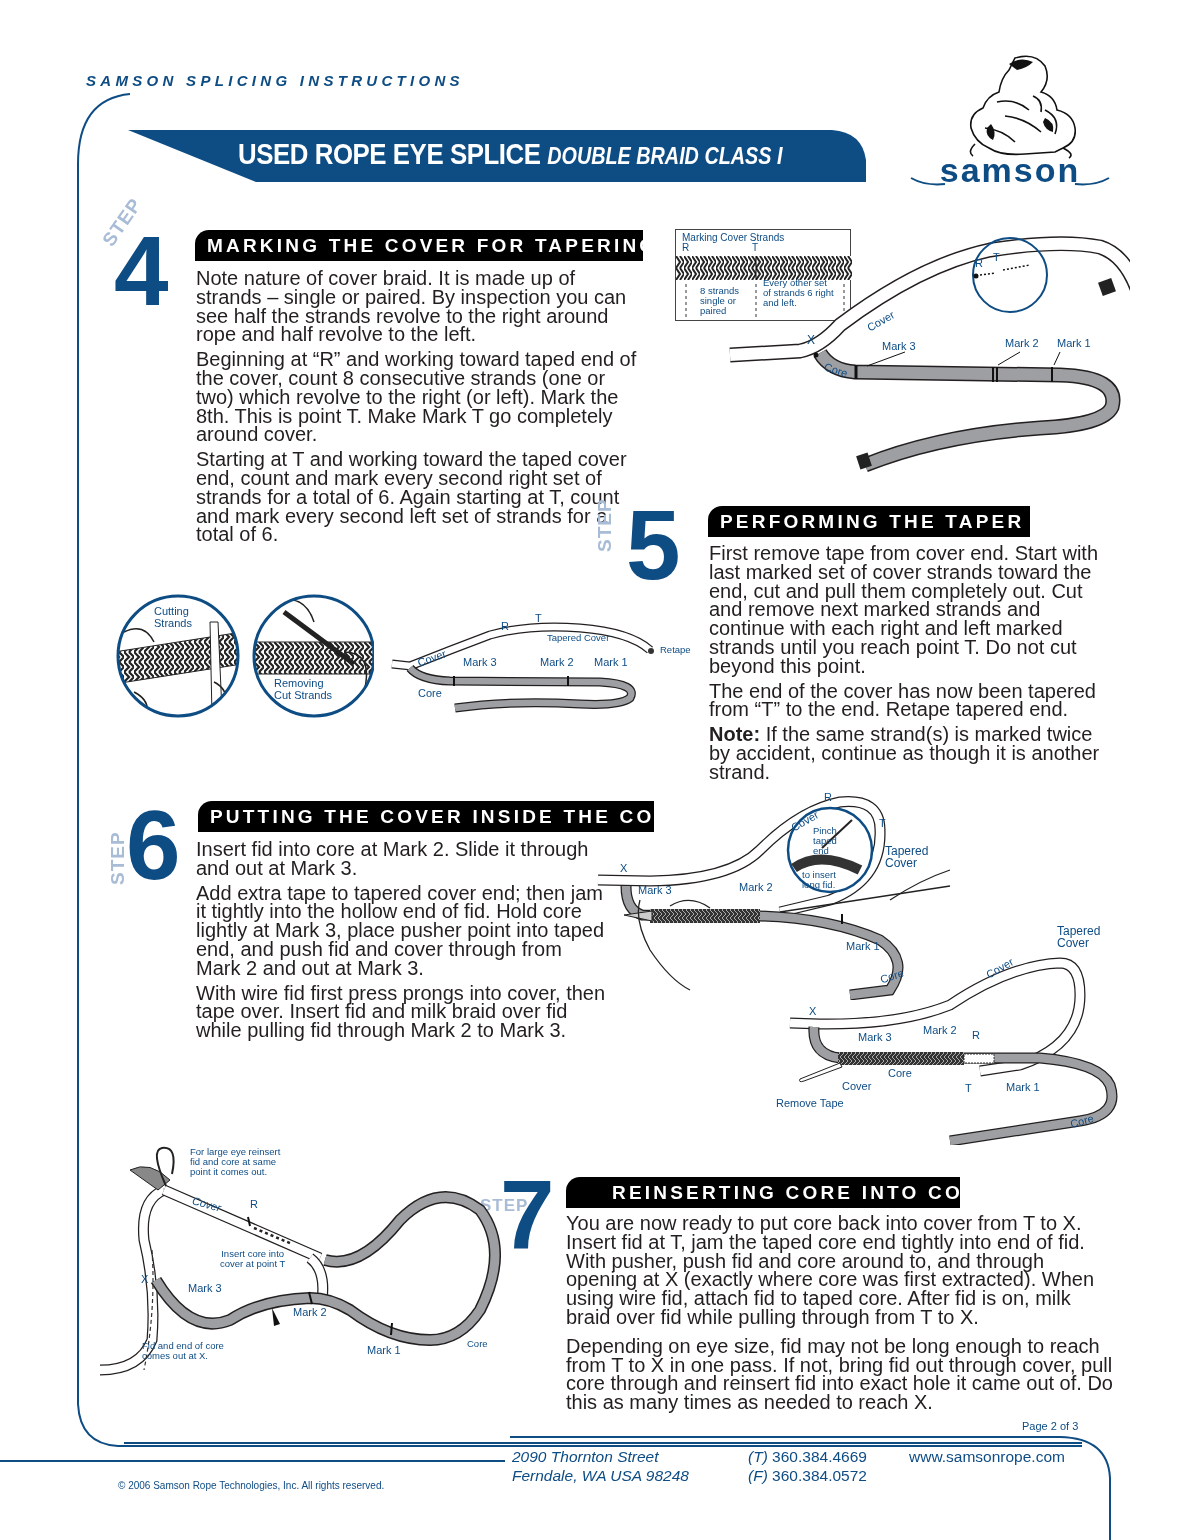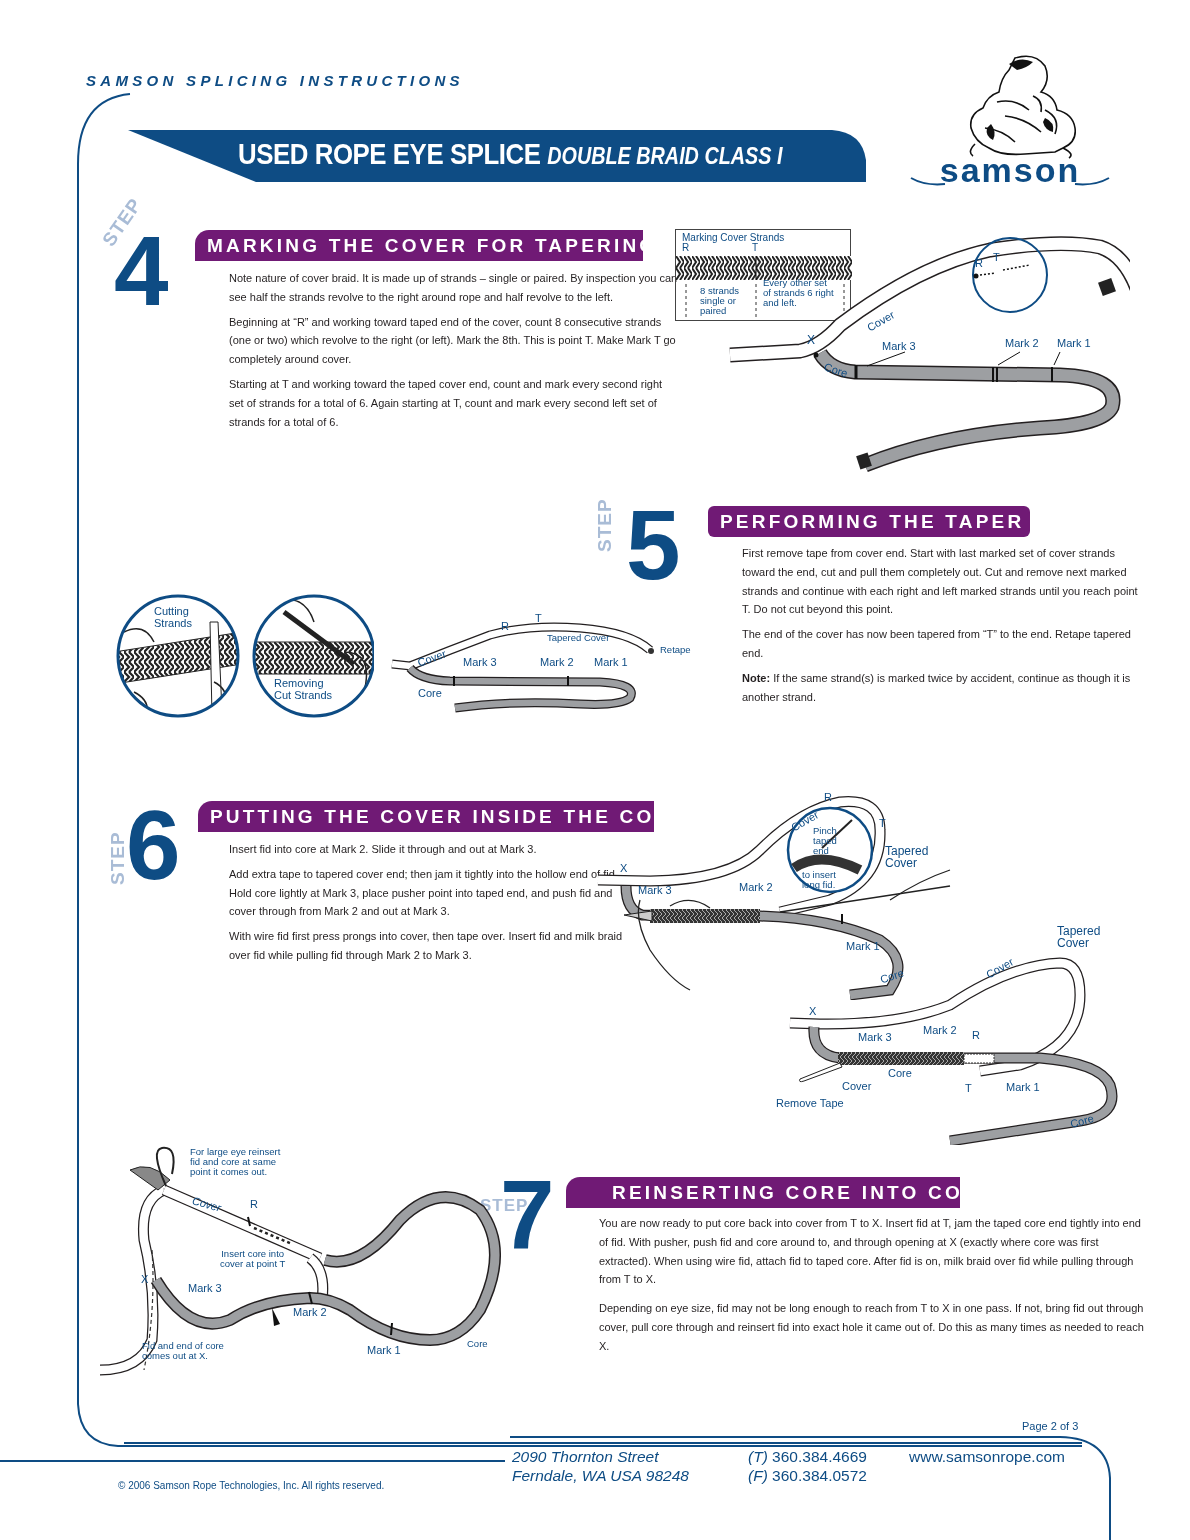--- a/index.html
+++ b/index.html
@@ -6,22 +6,22 @@
   html, body { width: 1190px; height: 1540px; background: #fff; overflow: hidden; }
   body { position: relative; font-family: "Liberation Sans", sans-serif; color: #231f20; }
   .abs { position: absolute; }
   .series-title { left: 86px; top: 72px; font-size: 15px; font-weight: bold; font-style: italic; letter-spacing: 4.3px; color: #0e4c84; }
   .frame-svg { left: 0; top: 0; }
   .title-main { left: 238px; top: 137px; height: 45px; font-size: 30px; font-weight: bold; color: #fff; letter-spacing: -0.5px; white-space: nowrap; transform: scaleX(0.86); transform-origin: left center; }
   .title-main .sub { font-style: italic; font-size: 23px; letter-spacing: 0; }
   .logo { left: 905px; top: 52px; width: 210px; height: 135px; }
   .step-num { font-weight: bold; color: #0e4c84; font-size: 98px; line-height: 1; letter-spacing: -3px; }
   .step-word { font-weight: bold; color: #a9bcd6; font-size: 19px; letter-spacing: 1px; }
-  .heading { background: #701a75; color: #fff; font-weight: bold; font-size: 19px; letter-spacing: 3.2px; height: 31px; line-height: 31px; padding-left: 12px; border-top-left-radius: 14px; white-space: nowrap; }
-  .para { font-size: 11px; line-height: 18.8px; color: #231f20; margin-left: 33px; }
+  .heading { background: #000000; color: #fff; font-weight: bold; font-size: 19px; letter-spacing: 3.2px; height: 31px; line-height: 31px; padding-left: 12px; border-top-left-radius: 14px; white-space: nowrap; }
+  .para { font-size: 20px; line-height: 18.8px; color: #231f20; }
   .para p { margin-bottom: 6px; }
   .lbl { font-size: 11px; color: #0e4c84; line-height: 12px; white-space: nowrap; }
   .lbl-s { font-size: 9.5px; color: #0e4c84; line-height: 10px; white-space: nowrap; }
   .footer-txt { font-size: 15.5px; color: #0e4c84; line-height: 19px; white-space: nowrap; }
   .copyright { left: 118px; top: 1480px; font-size: 10px; color: #0e4c84; white-space: nowrap; }
   .page-no { left: 1022px; top: 1420px; font-size: 11px; color: #0e4c84; }
 </style>
 </head>
 <body>
 
@@ -127,21 +127,21 @@
 <div class="abs lbl" style="left:993px; top:251px;">T</div>
 <div class="abs lbl" style="left:866px; top:315px; transform:rotate(-30deg);">Cover</div>
 <div class="abs lbl" style="left:807px; top:334px; font-size:12px;">X</div>
 <div class="abs lbl" style="left:824px; top:364px; transform:rotate(18deg);">Core</div>
 <div class="abs lbl" style="left:882px; top:340px;">Mark 3</div>
 <div class="abs lbl" style="left:1005px; top:337px;">Mark 2</div>
 <div class="abs lbl" style="left:1057px; top:337px;">Mark 1</div>
 
 <div class="abs step-word" style="left:594px; top:552px; transform:rotate(-90deg); transform-origin:left top;">STEP</div>
 <div class="abs step-num" style="left:626px; top:496px;">5</div>
-<div class="abs heading" style="left:708px; top:506px; width:322px;border-radius:6px;">PERFORMING THE TAPER</div>
+<div class="abs heading" style="left:708px; top:506px; width:322px;">PERFORMING THE TAPER</div>
 <div class="abs para" style="left:709px; top:544px; width:400px;">
   <p>First remove tape from cover end. Start with last marked set of cover strands toward the end, cut and pull them completely out. Cut and remove next marked strands and continue with each right and left marked strands until you reach point T. Do not cut beyond this point.</p>
   <p>The end of the cover has now been tapered from “T” to the end. Retape tapered end.</p>
   <p><b>Note:</b><span> If the same strand(s) is marked twice by accident, continue as though it is another strand.</span></p>
 </div>
 
 <svg class="abs" style="left:114px; top:592px;" width="260" height="150">
   <defs>
     <pattern id="braid2" width="10" height="10" patternUnits="userSpaceOnUse">
       <rect width="10" height="10" fill="#fff"></rect>

